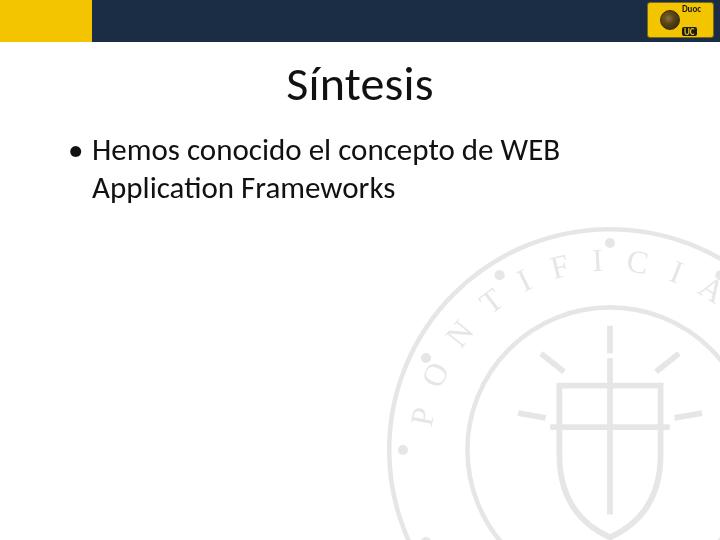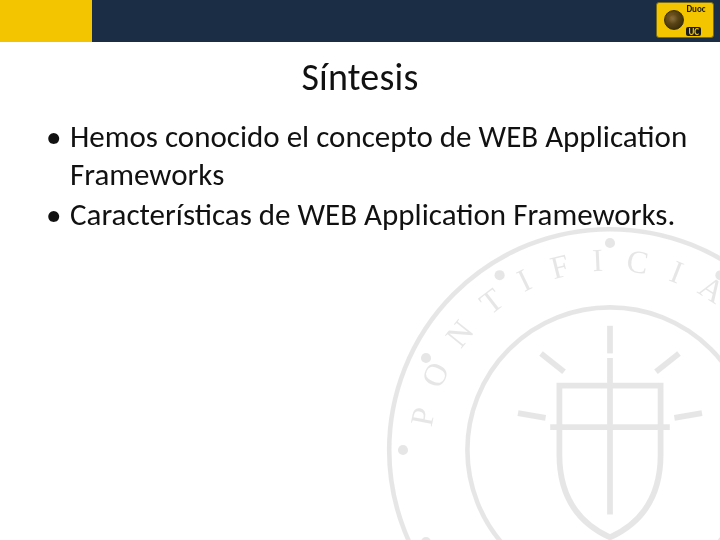--- a/index.html
+++ b/index.html
@@ -22,21 +22,21 @@
     left: 0;
     top: 0;
     width: 92px;
     height: 42px;
     background: #f2c500;
   }
   .logo-badge {
     position: absolute;
     right: 6px;
     top: 2px;
-    width: 58px;
+    width: 67px;
     height: 36px;
     background: #f2c500;
     border: 1px solid #7a6a10;
     border-radius: 3px;
     display: flex;
     align-items: center;
     justify-content: center;
     gap: 2px;
   }
   .logo-coin {
@@ -69,31 +69,32 @@
     padding:0 2px;
     border-radius:2px;
     font-size:9px;
     margin-top:14px;
     width:fit-content;
   }
 
   
   .slide-title {
     text-align: center;
-    font-size: 38px;
+    font-size: 48px;
     font-weight: 400;
     color: #111;
     margin-top: 12px;
     margin-bottom: 18px;
     letter-spacing: 0.2px;
   }
 
   
   .content {
     padding: 0 30px 0 46px;
+    margin-left: 22px;
   }
   .bullets {
     list-style: none;
     font-size: 31px;
     color: #111;
     line-height: 1.22;
   }
   .bullets li {
     position: relative;
     padding-left: 24px;
@@ -133,21 +134,20 @@
       <span class="uc">UC</span>
     </div>
   </div>
 </div>
 
 <h1 class="slide-title">Síntesis</h1>
 
 <div class="content">
   <ul class="bullets">
     <li><span>Hemos conocido el concepto de WEB Application Frameworks</span></li>
-    <li><span> Características de WEB Application Frameworks.</span></li>
   </ul>
 </div>
 
 <div class="watermark">
   <svg viewBox="0 0 200 200" aria-hidden="true">
     <defs>
       <path id="ringpath" d="M100,100 m-78,0 a78,78 0 1,1 156,0 a78,78 0 1,1 -156,0"></path>
     </defs>
     <circle cx="100" cy="100" r="96" fill="none" stroke="#555" stroke-width="2"></circle>
     <circle cx="100" cy="100" r="62" fill="none" stroke="#555" stroke-width="2"></circle>

